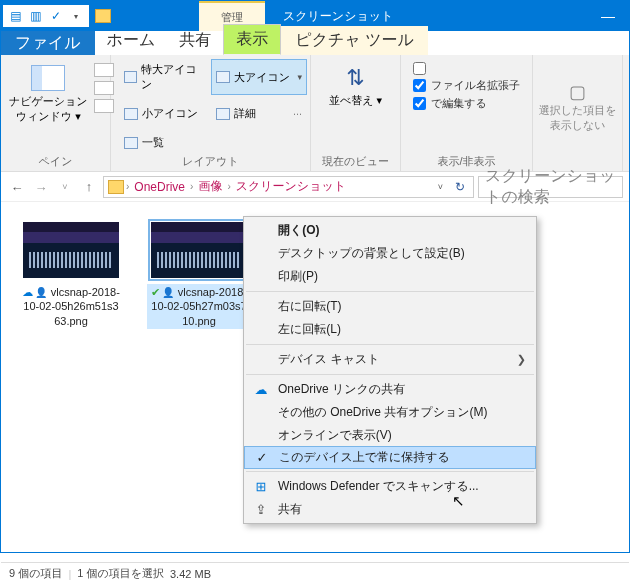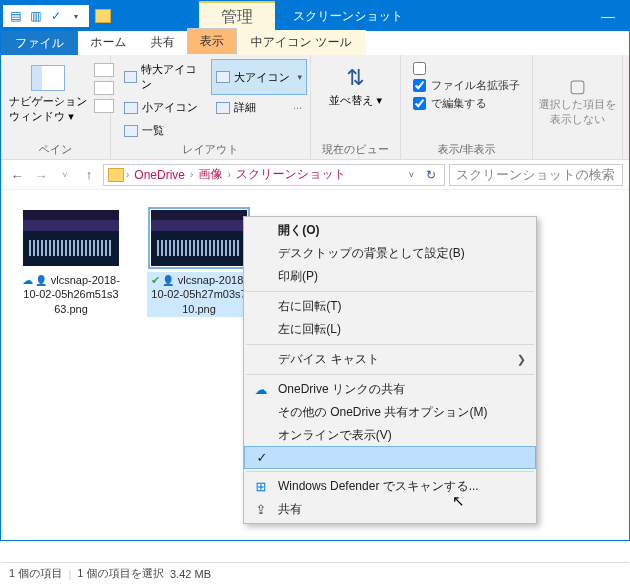--- a/index.html
+++ b/index.html
@@ -2,57 +2,57 @@
 <html><head>
 <meta charset="utf-8">
 <style>
   * { box-sizing: border-box; margin: 0; padding: 0; font-family: "Yu Gothic UI", "Segoe UI", sans-serif; }
   body { background: #fff; width: 630px; height: 584px; overflow: hidden; position: relative; }
   .window { width: 630px; border: 1px solid #0078d7; }
   .titlebar { height: 30px; background: #0078d7; display: flex; align-items: center; color: #fff; font-size: 12px; }
   .titlebar .qat { display: flex; align-items: center; gap: 2px; padding: 0 4px; background: #fff; height: 22px; margin-left: 2px; }
   .qat-icon { width: 18px; height: 18px; display: flex; align-items: center; justify-content: center; font-size: 12px; color: #0078d7; }
   .folder-ico { width: 16px; height: 14px; background: #ffd76a; border: 1px solid #d9a93a; margin-left: 6px; }
-  .ctx-tab { background: #fff8e1; color: #555; padding: 6px 22px; height: 30px; display: flex; align-items: center; font-size: 16px; margin-left: 88px; border-top: 2px solid #e9c84c; }
+  .ctx-tab { background: #fff8e1; color: #555; padding: 6px 22px; height: 30px; display: flex; align-items: center; font-size: 11px; margin-left: 88px; border-top: 2px solid #e9c84c; }
   .title-text { margin-left: 18px; }
   .win-ctrl { margin-left: auto; padding: 0 14px; font-size: 14px; }
-  .tabbar { height: 24px; background: #fff; display: flex; align-items: flex-end; font-size: 12px; }
+  .tabbar { height: 24px; background: #fff; display: flex; align-items: flex-end; font-size: 16px; }
   .file-tab { background: #1979ca; color: #fff; padding: 4px 14px; height: 24px; display: flex; align-items: center; }
   .tab { padding: 4px 12px; color: #333; }
-  .tab.active { border: 1px solid #ccc; border-bottom: 1px solid #f1f1f1; background: #fdba74; }
+  .tab.active { border: 1px solid #ccc; border-bottom: 1px solid #f1f1f1; background: #bef264; }
   .pictab { background: #fff8e1; color: #333; padding: 4px 14px; margin-left: 0; }
   .ribbon { background: #f1f1f1; border-bottom: 1px solid #ddd; display: flex; font-size: 11px; }
   .group { border-right: 1px solid #ddd; padding: 4px 8px 18px 8px; position: relative; }
   .group-label { position: absolute; bottom: 2px; left: 0; right: 0; text-align: center; color: #666; font-size: 11px; }
   .g-pane { width: 110px; }
   .navpane { display: flex; flex-direction: column; align-items: center; }
   .navpane-icon { width: 34px; height: 26px; border: 1px solid #8ab5e6; background: linear-gradient(to right, #cfe3fa 30%, #fff 30%); margin-top: 6px; }
   .navpane-side { width: 22px; margin-left: 6px; }
   .navpane-side .sq { width: 20px; height: 14px; border: 1px solid #bbb; background: #fff; margin: 4px 0; }
   .g-layout { width: 200px; }
-  .layout-grid { display: grid; grid-template-columns: 88px 96px; gap: 2px 4px; }
+  .layout-grid { display: grid; grid-template-columns: 88px 96px; gap: 8px 4px; }
   .lopt { display: flex; align-items: center; gap: 4px; padding: 2px 4px; border: 1px solid transparent; }
   .lopt.sel { background: #cde6f7; border: 1px solid #7ab5e8; }
   .lopt .li { width: 14px; height: 12px; border: 1px solid #7a9ec9; background: #e8f1fb; }
   .g-view { width: 90px; display: flex; flex-direction: column; align-items: center; }
   .sort-icon { font-size: 22px; color: #2b579a; margin-top: 6px; }
   .g-showhide { padding: 4px 12px 18px 12px; }
   .chk { display: flex; align-items: center; gap: 5px; margin: 3px 0; font-size: 11px; color: #333; }
   .chk input { width: 13px; height: 13px; }
   .g-hidden { width: 90px; display: flex; flex-direction: column; align-items: center; justify-content: center; color: #888; text-align: center; font-size: 11px; padding-top: 6px; }
   .addrbar { height: 30px; display: flex; align-items: center; padding: 0 6px; gap: 4px; border-bottom: 1px solid #eee; }
   .nav-arrow { width: 20px; text-align: center; color: #999; font-size: 13px; }
   .nav-arrow.active { color: #555; }
   .up-arrow { color: #555; }
   .addrbox { flex: 1; height: 22px; border: 1px solid #ccc; display: flex; align-items: center; font-size: 12px; padding: 0 4px; gap: 2px; }
   .addrbox .folder-ico { margin-left: 0; }
   .crumb { padding: 0 3px; color: #be185d; }
   .crumb-arrow { color: #888; font-size: 10px; }
   .refresh { margin-left: auto; color: #2b579a; padding: 0 6px; }
-  .searchbox { width: 174px; height: 22px; border: 1px solid #ccc; font-size: 13px; padding: 0 6px; color: #888; display: flex; align-items: center; }
+  .searchbox { width: 145px; height: 22px; border: 1px solid #ccc; font-size: 16px; padding: 0 6px; color: #888; display: flex; align-items: center; }
   .content { display: flex; padding: 14px 18px; gap: 24px; height: 350px; }
   .thumb { width: 104px; display: flex; flex-direction: column; align-items: center; font-size: 11px; text-align: center; }
   .thumb.sel .img { outline: 2px solid #7ab5e8; outline-offset: 1px; }
   .thumb.sel .cap { background: #cde8ff; }
   .img { width: 96px; height: 56px; background: linear-gradient(180deg,#1a1638 0%,#1a1638 18%,#342a66 18%,#342a66 38%,#0b1a33 38%,#0b1a33 100%); position: relative; margin-top: 6px; }
   .img .skyline { position: absolute; bottom: 10px; left: 6px; right: 6px; height: 16px; background: repeating-linear-gradient(90deg,#9fb5d2 0 2px, transparent 2px 4px); }
   .cap { margin-top: 6px; padding: 1px 2px; line-height: 1.3; word-break: break-all; color: #222; }
   .status-ico { display: inline-flex; gap: 2px; align-items: center; }
   .cloud { color: #0078d7; font-size: 11px; }
   .person { color: #555; font-size: 10px; }
@@ -83,28 +83,28 @@
     <div class="ctx-tab">管理</div>
     <span class="title-text">スクリーンショット</span>
     <span class="win-ctrl">—</span>
   </div>
 
   <div class="tabbar">
     <div class="file-tab">ファイル</div>
     <div class="tab">ホーム</div>
     <div class="tab">共有</div>
     <div class="tab active">表示</div>
-    <div class="pictab">中アイコン ツール</div>
+    <div class="pictab">ピクチャ ツール</div>
   </div>
 
   <div class="ribbon">
     <div class="group g-pane flexrow">
       <div class="navpane">
         <div class="navpane-icon"></div>
-        <span style="white-space:pre;text-align:left;margin-top:3px">ナビゲーション
+        <span style="white-space:pre;text-align:center;margin-top:3px">ナビゲーション
 ウィンドウ ▾</span>
       </div>
       <div class="navpane-side">
         <div class="sq"></div>
           <div class="sq"></div>
           <div class="sq"></div>
       </div>
       <span class="group-label">ペイン</span>
     </div>
     <div class="group g-layout">
@@ -202,21 +202,21 @@
         <span class="status-ico">
             <span class="check">✔</span>
             <span class="person">👤</span>
           </span>
         <span>vlcsnap-2018-10-02-05h27m03s710.png</span>
       </div>
     </div>
   </div>
 
   <div class="statusbar">
-    <span>1 個の項目</span>
+    <span>9 個の項目</span>
     <span class="sep">|</span>
     <span>1 個の項目を選択</span>
     <span>3.42 MB</span>
   </div>
 </div>
 
 <div class="ctxmenu">
   <div class="mi">
       <b>開く(O)</b>
     </div>
@@ -244,20 +244,21 @@
       <span>OneDrive リンクの共有</span>
     </div>
   <div class="mi">
       <span>その他の OneDrive 共有オプション(M)</span>
     </div>
   <div class="mi">
       <span>オンラインで表示(V)</span>
     </div>
   <div class="mi hover">
       <span class="ico">✓</span>
+      <span>このデバイス上で常に保持する</span>
     </div>
   <div class="msep"></div>
   <div class="mi">
       <span class="ico" style="color:#0078d7">⊞</span>
       <span>Windows Defender でスキャンする...</span>
     </div>
   <div class="mi">
       <span class="ico" style="color:#444">⇪</span>
       <span>共有</span>
     </div>

